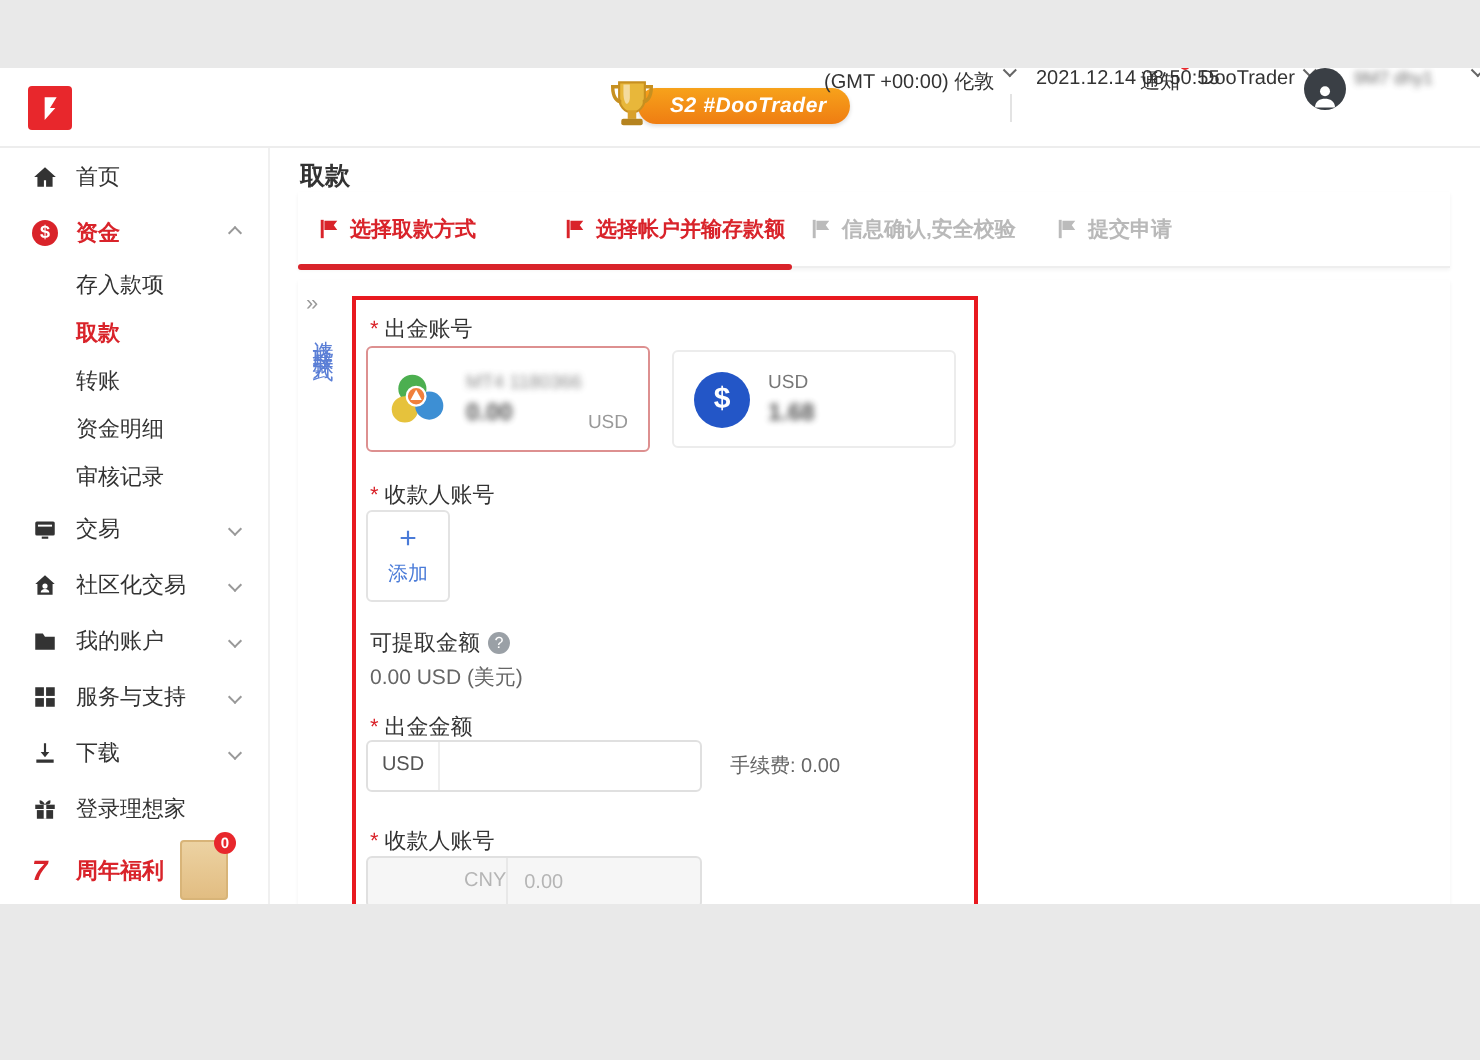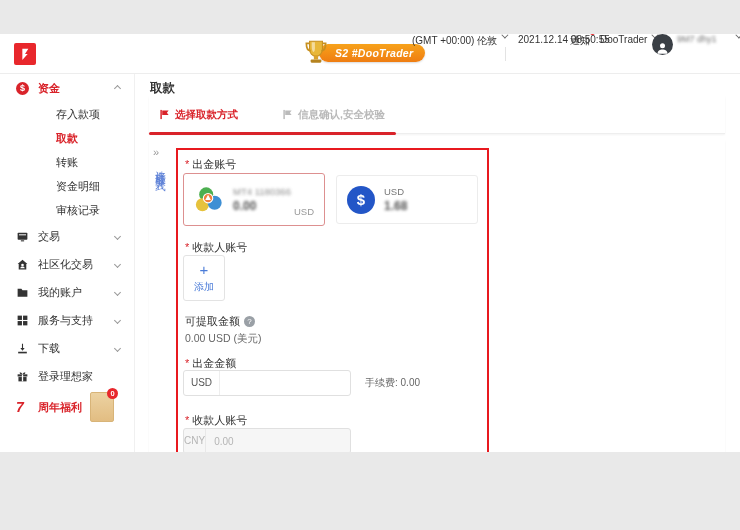--- a/index.html
+++ b/index.html
@@ -17,21 +17,21 @@
   .hdr-div { position:absolute; left:505px; top:13px; width:1px; height:14px; background:#e3e3e3; }
   .notif { position:relative; }
   .notif .dot { position:absolute; right:-5px; top:-4px; width:5px; height:5px; background:#e8272c; border-radius:50%; }
   .avatar { width:21px; height:21px; border-radius:50%; background:#3a3f45; display:flex; align-items:flex-end; justify-content:center; overflow:hidden; }
   .redacted { filter:blur(1.6px); opacity:.85; }
 
   
   .sidebar { position:absolute; left:0; top:40px; width:135px; height:490px; background:#fff; border-right:1px solid #f0f0f0; z-index:4; }
   .s-item { display:flex; align-items:center; height:28px; padding-left:16px; font-size:11px; color:#333; cursor:pointer; position:relative; }
   .s-item .ic { width:22px; display:flex; align-items:center; justify-content:flex-start; }
-  .s-item.sub { height:24px; padding-left:56px; }
+  .s-item.sub { height:24px; padding-left:38px; }
   .s-item.active { color:#d9232a; font-weight:bold; }
   .s-chev { position:absolute; right:14px; width:5px; height:5px; border-right:1.3px solid #999; border-bottom:1.3px solid #999; }
   .s-chev.down { transform:rotate(45deg); }
   .s-chev.up { transform:rotate(-135deg); }
   .dollar-ic { width:13px; height:13px; border-radius:50%; background:#d9232a; color:#fff; font-size:9px; font-weight:bold; display:flex; align-items:center; justify-content:center; }
   .seven { color:#d9232a; font-size:14px; font-weight:bold; font-style:italic; }
   .news-ic { width:13px; height:13px; background:#2b2f36; border-radius:3px; display:flex; align-items:center; justify-content:center; }
   .envelope { position:relative; margin-left:8px; width:24px; height:30px; background:linear-gradient(180deg,#ecd2a2,#e2bd82); border:1px solid #d8b478; border-radius:2px; }
   .envelope .ebadge { position:absolute; right:-5px; top:-5px; min-width:11px; height:11px; border-radius:6px; background:#e8272c; color:#fff; font-size:7.5px; display:flex; align-items:center; justify-content:center; padding:0 2px; }
 
@@ -63,21 +63,21 @@
   .add-box .plus { font-size:15px; line-height:14px; }
   .add-box .alabel { font-size:10px; margin-top:3px; }
 
   .help-ic { display:inline-flex; width:11px; height:11px; border-radius:50%; background:#9aa0a6; color:#fff; font-size:8px; align-items:center; justify-content:center; margin-left:4px; vertical-align:1px; }
   .avail-val { position:absolute; font-size:10.5px; color:#666; }
 
   .inp { position:absolute; display:flex; align-items:center; width:168px; height:26px; border:1px solid #e0e0e0; border-radius:3px; background:#fff; overflow:hidden; }
   .inp .pre { width:36px; text-align:center; font-size:10px; color:#555; border-right:1px solid #eee; line-height:24px; }
   .inp input { border:none; outline:none; flex:1; font-size:10px; padding:0 8px; color:#333; background:transparent; font-family:inherit; }
   .inp input::placeholder { color:#ccc; }
-  .inp.disabled { background:#f6f6f6; }
+  .inp.disabled { background:#f6f6f6;padding-left:48px; }
   .inp.disabled .pre { color:#b5b5b5; border-right-color:#e8e8e8; }
   .inp.disabled input { color:#b5b5b5; }
   .fee { position:absolute; font-size:10px; color:#666; }
 
   .divider-red { position:absolute; left:0px; top:341px; width:576px; height:1px; background:#a96060; }
   .btn { position:absolute; height:24px; padding:0 12px; font-size:10.5px; border-radius:3px; display:flex; align-items:center; justify-content:center; cursor:pointer; font-family:inherit; }
   .btn.prev { border:1px solid #d9d9d9; background:#fff; color:#555; }
   .btn.next { border:6px solid #ef4444; background:#f7f7f7; color:#bdbdbd; cursor:not-allowed; }
 
   .anno { position:absolute; border:2.5px solid #e8191f; z-index:9; pointer-events:none; }
@@ -126,20 +126,28 @@
             <circle cx="12" cy="9" r="4" fill="#fff"></circle>
             <path d="M4 22c0-5 4-7 8-7s8 2 8 7" fill="#fff"></path>
           </svg>
       </span>
       <span class="redacted" style="font-size:9px;color:#555">9M7 dhy1</span>
       <span class="caret" style="margin-left:14px"></span>
     </div>
   </div>
 
   <div class="sidebar">
+    <div class="s-item">
+      <span class="ic">
+          <svg width="13" height="13" viewBox="0 0 24 24">
+            <path fill="#333" d="M12 3 2 12h3v9h6v-6h2v6h6v-9h3L12 3z"></path>
+          </svg>
+        </span>
+      <span>首页</span>
+    </div>
     <div class="s-item active">
       <span class="ic">
           <span class="dollar-ic">$</span>
         </span>
       <span>资金</span>
       <span class="s-chev up"></span>
     </div>
     <div class="s-item sub">
         <span>存入款项</span>
       </div>
@@ -235,26 +243,40 @@
 
   <div class="steps-card">
     <div class="steps-row">
       <div class="step active">
         <svg width="11" height="11" viewBox="0 0 12 12">
             <rect x="1.5" y="1" width="1.6" height="10" fill="#d9232a"></rect>
             <path d="M3.5 1.5h7L8.6 4l1.9 2.5h-7z" fill="#d9232a"></path>
           </svg>
         <span>选择取款方式</span>
       </div>
+      <div class="step active">
+        <svg width="11" height="11" viewBox="0 0 12 12">
+            <rect x="1.5" y="1" width="1.6" height="10" fill="#d9232a"></rect>
+            <path d="M3.5 1.5h7L8.6 4l1.9 2.5h-7z" fill="#d9232a"></path>
+          </svg>
+        <span>选择帐户并输存款额</span>
+      </div>
       <div class="step">
         <svg width="11" height="11" viewBox="0 0 12 12">
             <rect x="1.5" y="1" width="1.6" height="10" fill="#bbb"></rect>
             <path d="M3.5 1.5h7L8.6 4l1.9 2.5h-7z" fill="#bbb"></path>
           </svg>
         <span>信息确认,安全校验</span>
+      </div>
+      <div class="step">
+        <svg width="11" height="11" viewBox="0 0 12 12">
+            <rect x="1.5" y="1" width="1.6" height="10" fill="#bbb"></rect>
+            <path d="M3.5 1.5h7L8.6 4l1.9 2.5h-7z" fill="#bbb"></path>
+          </svg>
+        <span>提交申请</span>
       </div>
     </div>
     <div class="redbar"></div>
   </div>
 
   <div class="content-card">
     <div class="expander">»</div>
     <div class="v-hint">选择取款方式</div>
 
     <div class="f-label" style="left:36px;top:17px">

